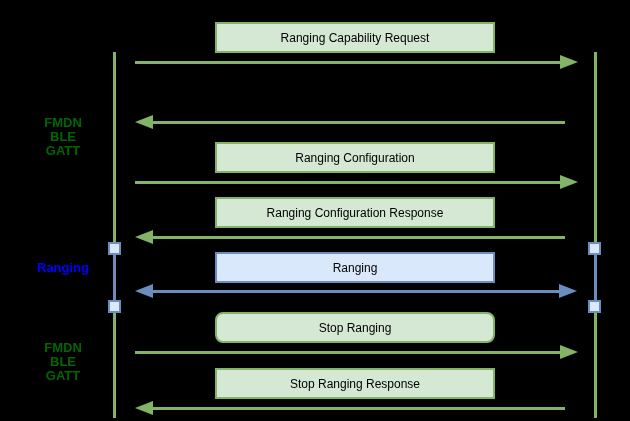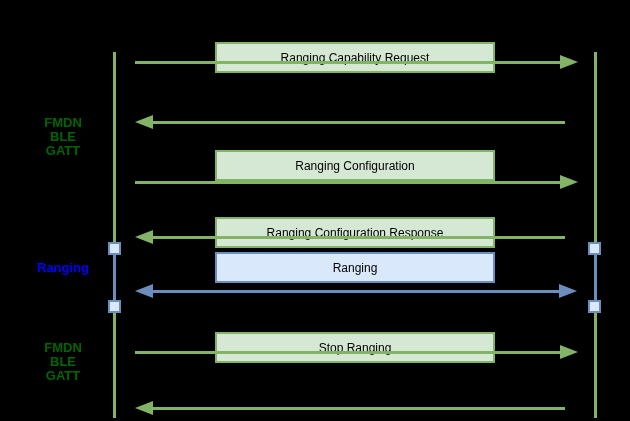--- a/index.html
+++ b/index.html
@@ -13,21 +13,21 @@
   .activation-square{
     position:absolute;width:13px;height:13px;box-sizing:border-box;
     background:#dae8fc;border:2px solid #6c8ebf;
   }
   
   .msg-box{
     position:absolute;left:215px;width:280px;height:31px;box-sizing:border-box;
     display:flex;align-items:center;justify-content:center;
     font-size:12px;color:#000;text-align:center;
   }
-  .green-box{background:#d5e8d4;border:2px solid #82b366;margin-top:20px;}
+  .green-box{background:#d5e8d4;border:2px solid #82b366;}
   .blue-box{background:#dae8fc;border:2px solid #6c8ebf;}
   
   .arrow-line{position:absolute;height:3px;}
   .green-line{background:#82b366;}
   .blue-line{background:#6c8ebf;}
   .head{position:absolute;width:0;height:0;border-top:7px solid transparent;border-bottom:7px solid transparent;}
   .head-right.green-head{border-left:18px solid #82b366;}
   .head-left.green-head{border-right:18px solid #82b366;}
   .head-right.blue-head{border-left:18px solid #6c8ebf;}
   .head-left.blue-head{border-right:18px solid #6c8ebf;}
@@ -63,33 +63,34 @@
 BLE
 GATT</div>
 
   <div class="msg-box green-box" style="top:22px;">Ranging Capability Request</div>
   <div class="arrow-line green-line" style="left:135px;top:61px;width:425px;"></div>
   <div class="head head-right green-head" style="left:560px;top:55px;"></div>
 
   <div class="head head-left green-head" style="left:135px;top:115px;"></div>
   <div class="arrow-line green-line" style="left:153px;top:121px;width:412px;"></div>
 
-  <div class="msg-box green-box" style="top:130px;text-align:right;">Ranging Configuration</div>
+  <div class="msg-box green-box" style="top:142px;text-align:right;">Ranging Configuration</div>
   <div class="arrow-line green-line" style="left:135px;top:181px;width:425px;"></div>
   <div class="head head-right green-head" style="left:560px;top:175px;"></div>
 
   <div class="msg-box green-box" style="top:197px;">Ranging Configuration Response</div>
   <div class="head head-left green-head" style="left:135px;top:230px;"></div>
   <div class="arrow-line green-line" style="left:153px;top:236px;width:412px;"></div>
 
   <div class="msg-box blue-box" style="top:252px;">Ranging</div>
   <div class="head head-left blue-head" style="left:135px;top:284px;"></div>
   <div class="arrow-line blue-line" style="left:153px;top:290px;width:406px;"></div>
   <div class="head head-right blue-head" style="left:559px;top:284px;"></div>
 
-  <div class="msg-box green-box" style="top:312px;">Stop Ranging</div>
+  <div class="msg-box green-box" style="top:312px;border-radius:8px;">Stop Ranging</div>
   <div class="arrow-line green-line" style="left:135px;top:351px;width:425px;"></div>
   <div class="head head-right green-head" style="left:560px;top:345px;"></div>
 
+  <div class="msg-box green-box" style="top:368px;">Stop Ranging Response</div>
   <div class="head head-left green-head" style="left:135px;top:401px;"></div>
   <div class="arrow-line green-line" style="left:153px;top:407px;width:412px;"></div>
 
 </div>
 
 </body></html>

